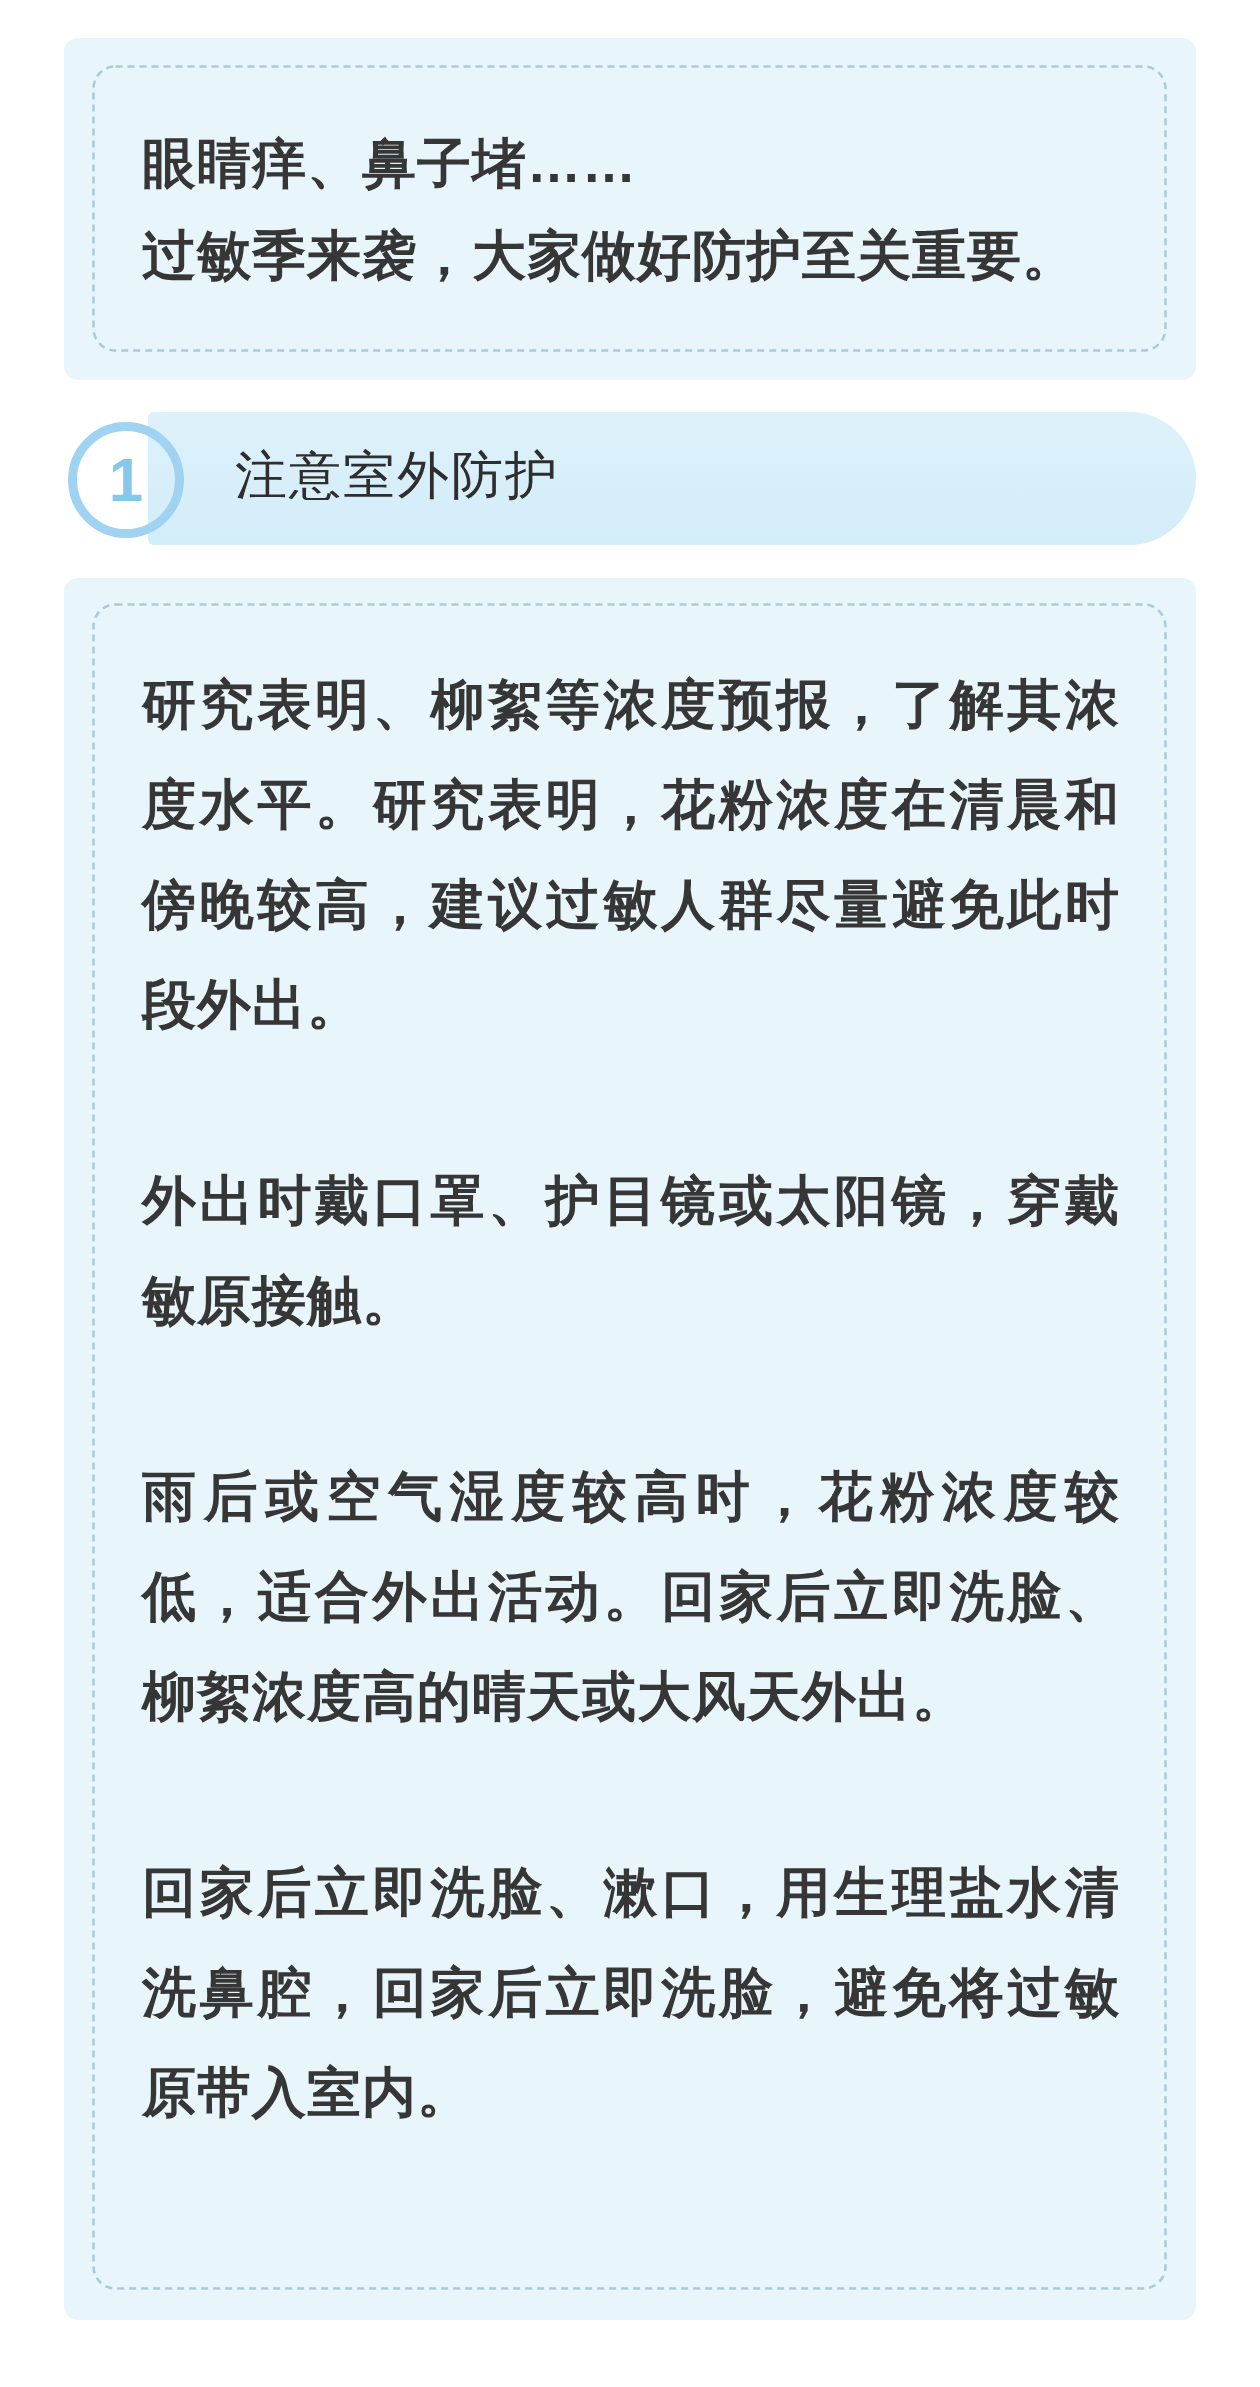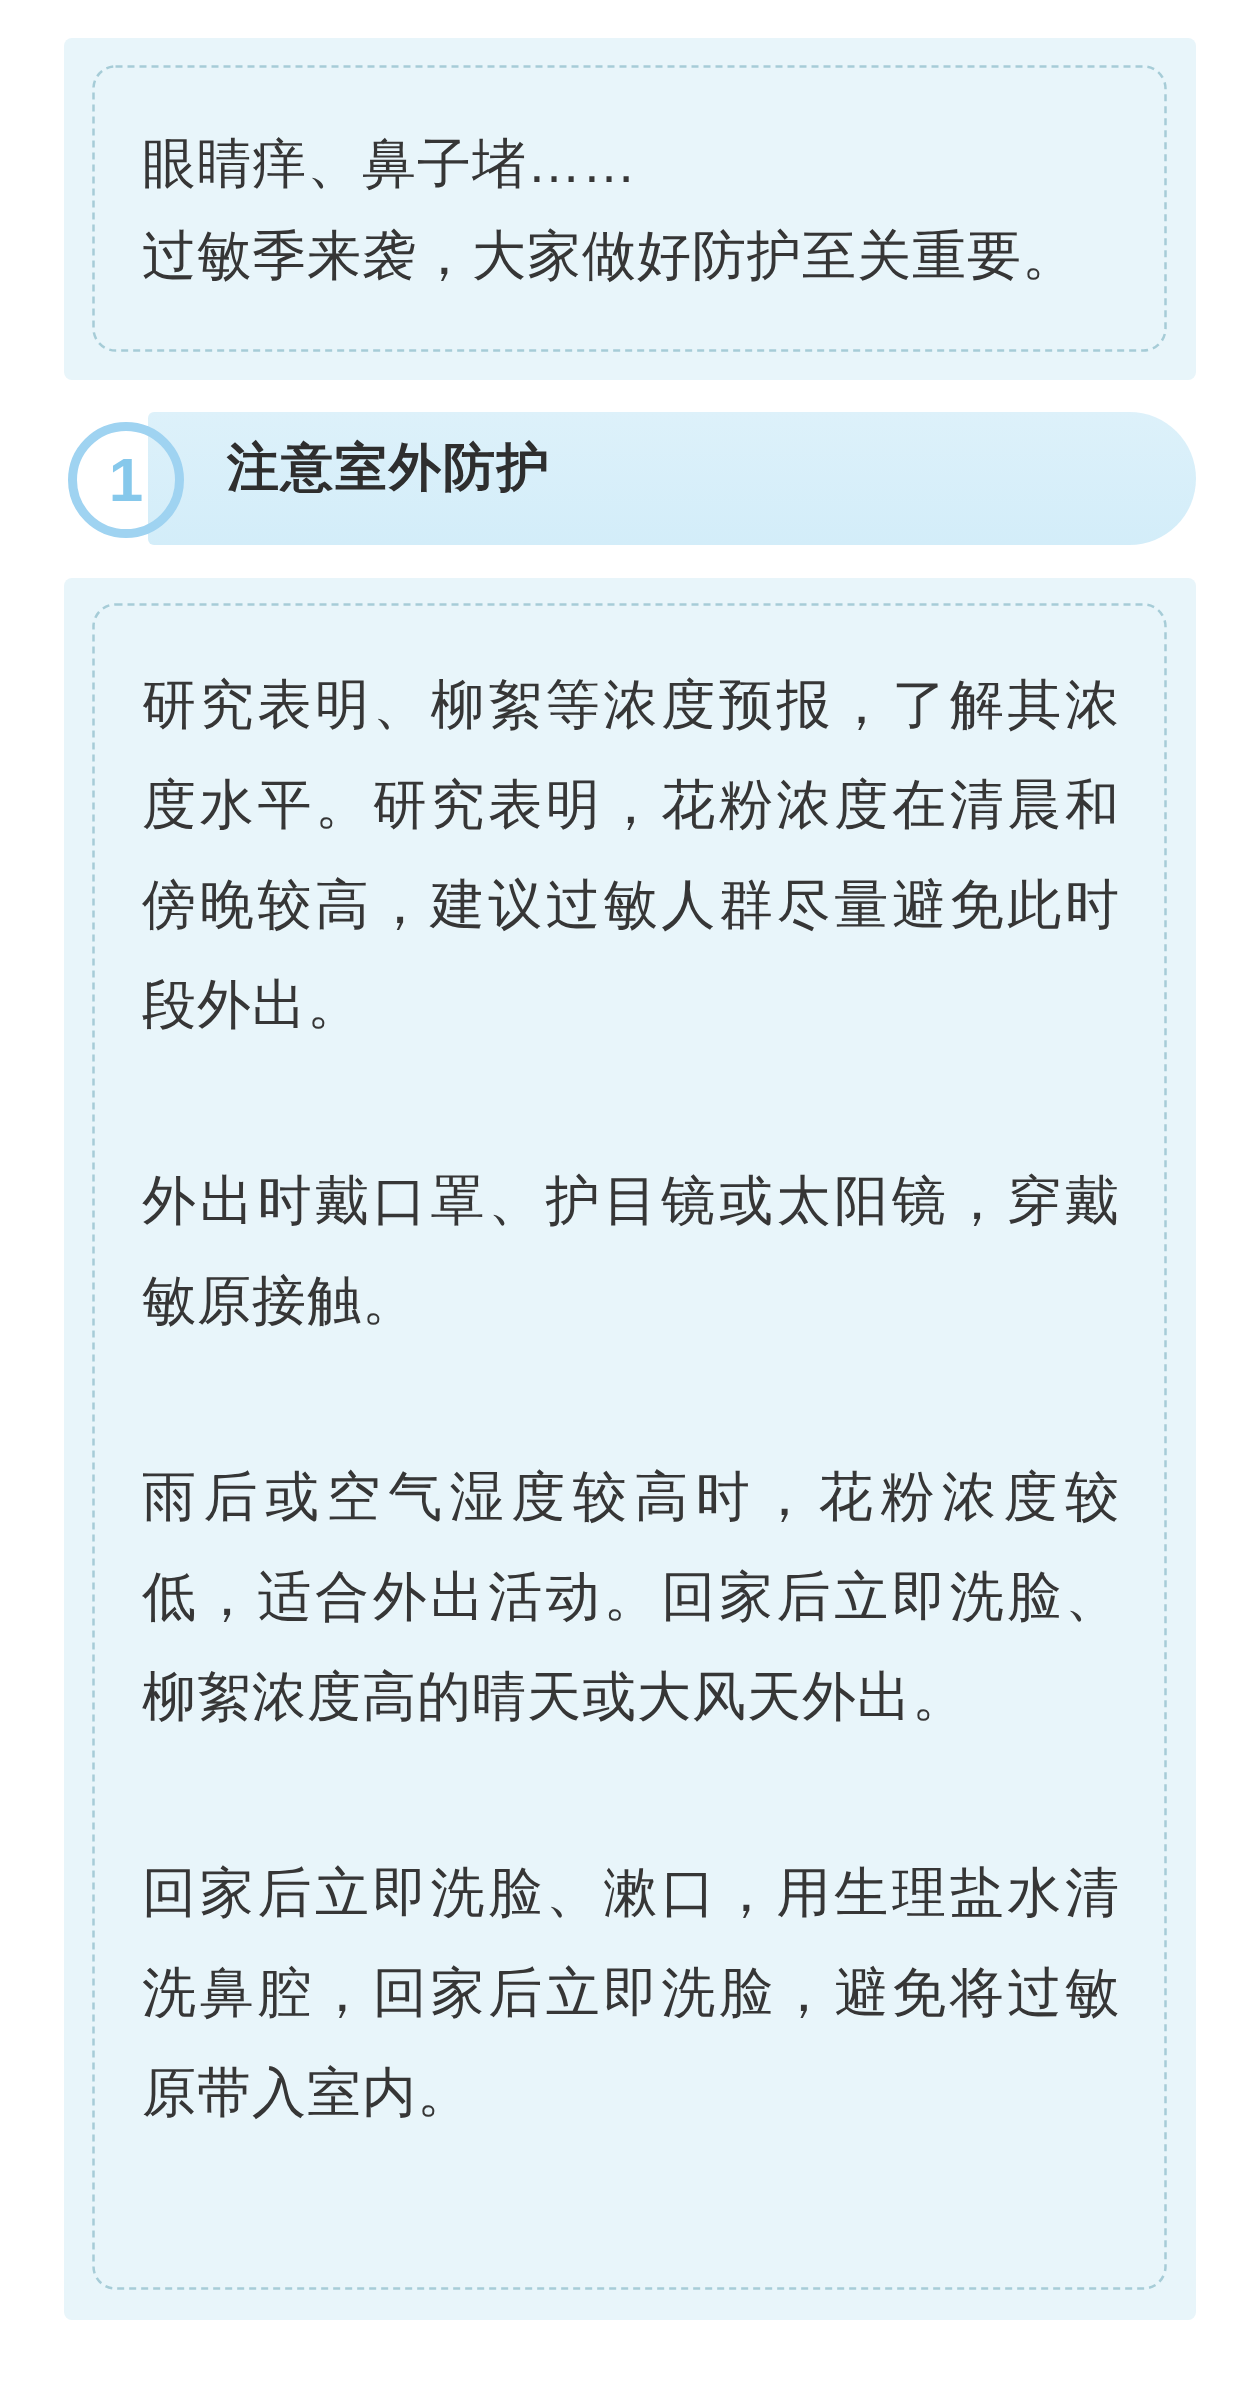--- a/index.html
+++ b/index.html
@@ -11,21 +11,22 @@
     position: relative;
     width: 1260px;
     height: 2387px;
     background: var(--page-bg, #ffffff);
     font-family: "Liberation Sans", sans-serif;
     overflow: hidden;
   }
   .panel {
     position: absolute;
     background: var(--panel-bg, #e8f5fa);
-    border-radius: 8px;
+    border-radius: 14px;
+    font-weight: bold;
   }
   #intro-panel   { left: 64px; top: 38px;  width: 1132px; height: 342px;  }
   #content-panel { left: 64px; top: 578px; width: 1132px; height: 1742px; }
 
   .dashed-box {
     position: absolute;
     box-sizing: border-box;
   }
   #intro-box   { left: 28px; top: 27px; width: 1075px; height: 287px;  padding: 52px 47px 48px 50px; }
   #content-box { left: 28px; top: 25px; width: 1075px; height: 1687px; padding: 51px 47px 43px 50px; }
@@ -84,25 +85,25 @@
     font-size: 62px;
     font-weight: 700;
     line-height: 1;
     color: var(--number-blue, #86c8eb);
   }
   .section-title {
     position: absolute;
     left: 227px;
     top: 412px;
     height: 111px;
-    margin: 0;
+    margin: 8px;
     display: flex;
     align-items: center;
     font-size: 52px;
-    font-weight: 700;
+    font-weight: 400;
     letter-spacing: 2px;
     color: var(--title, #2e2e2e);
   }
 </style>
 </head>
 <body>
 
 <div class="page">
 
   <section class="panel" id="intro-panel">

